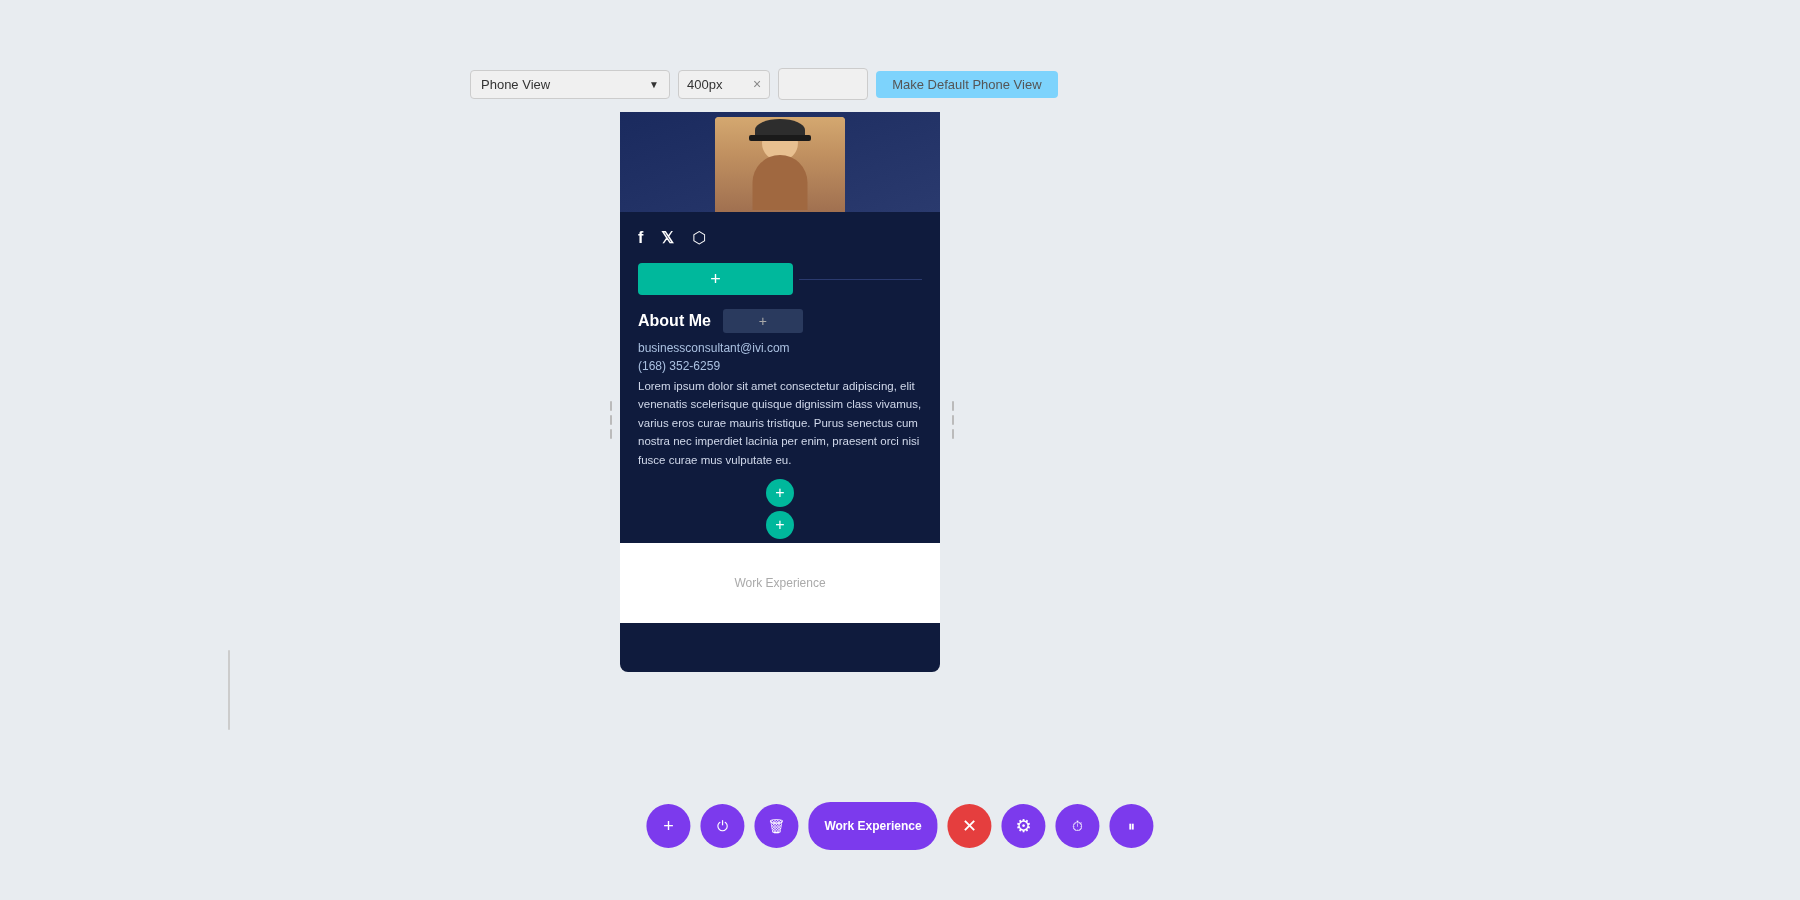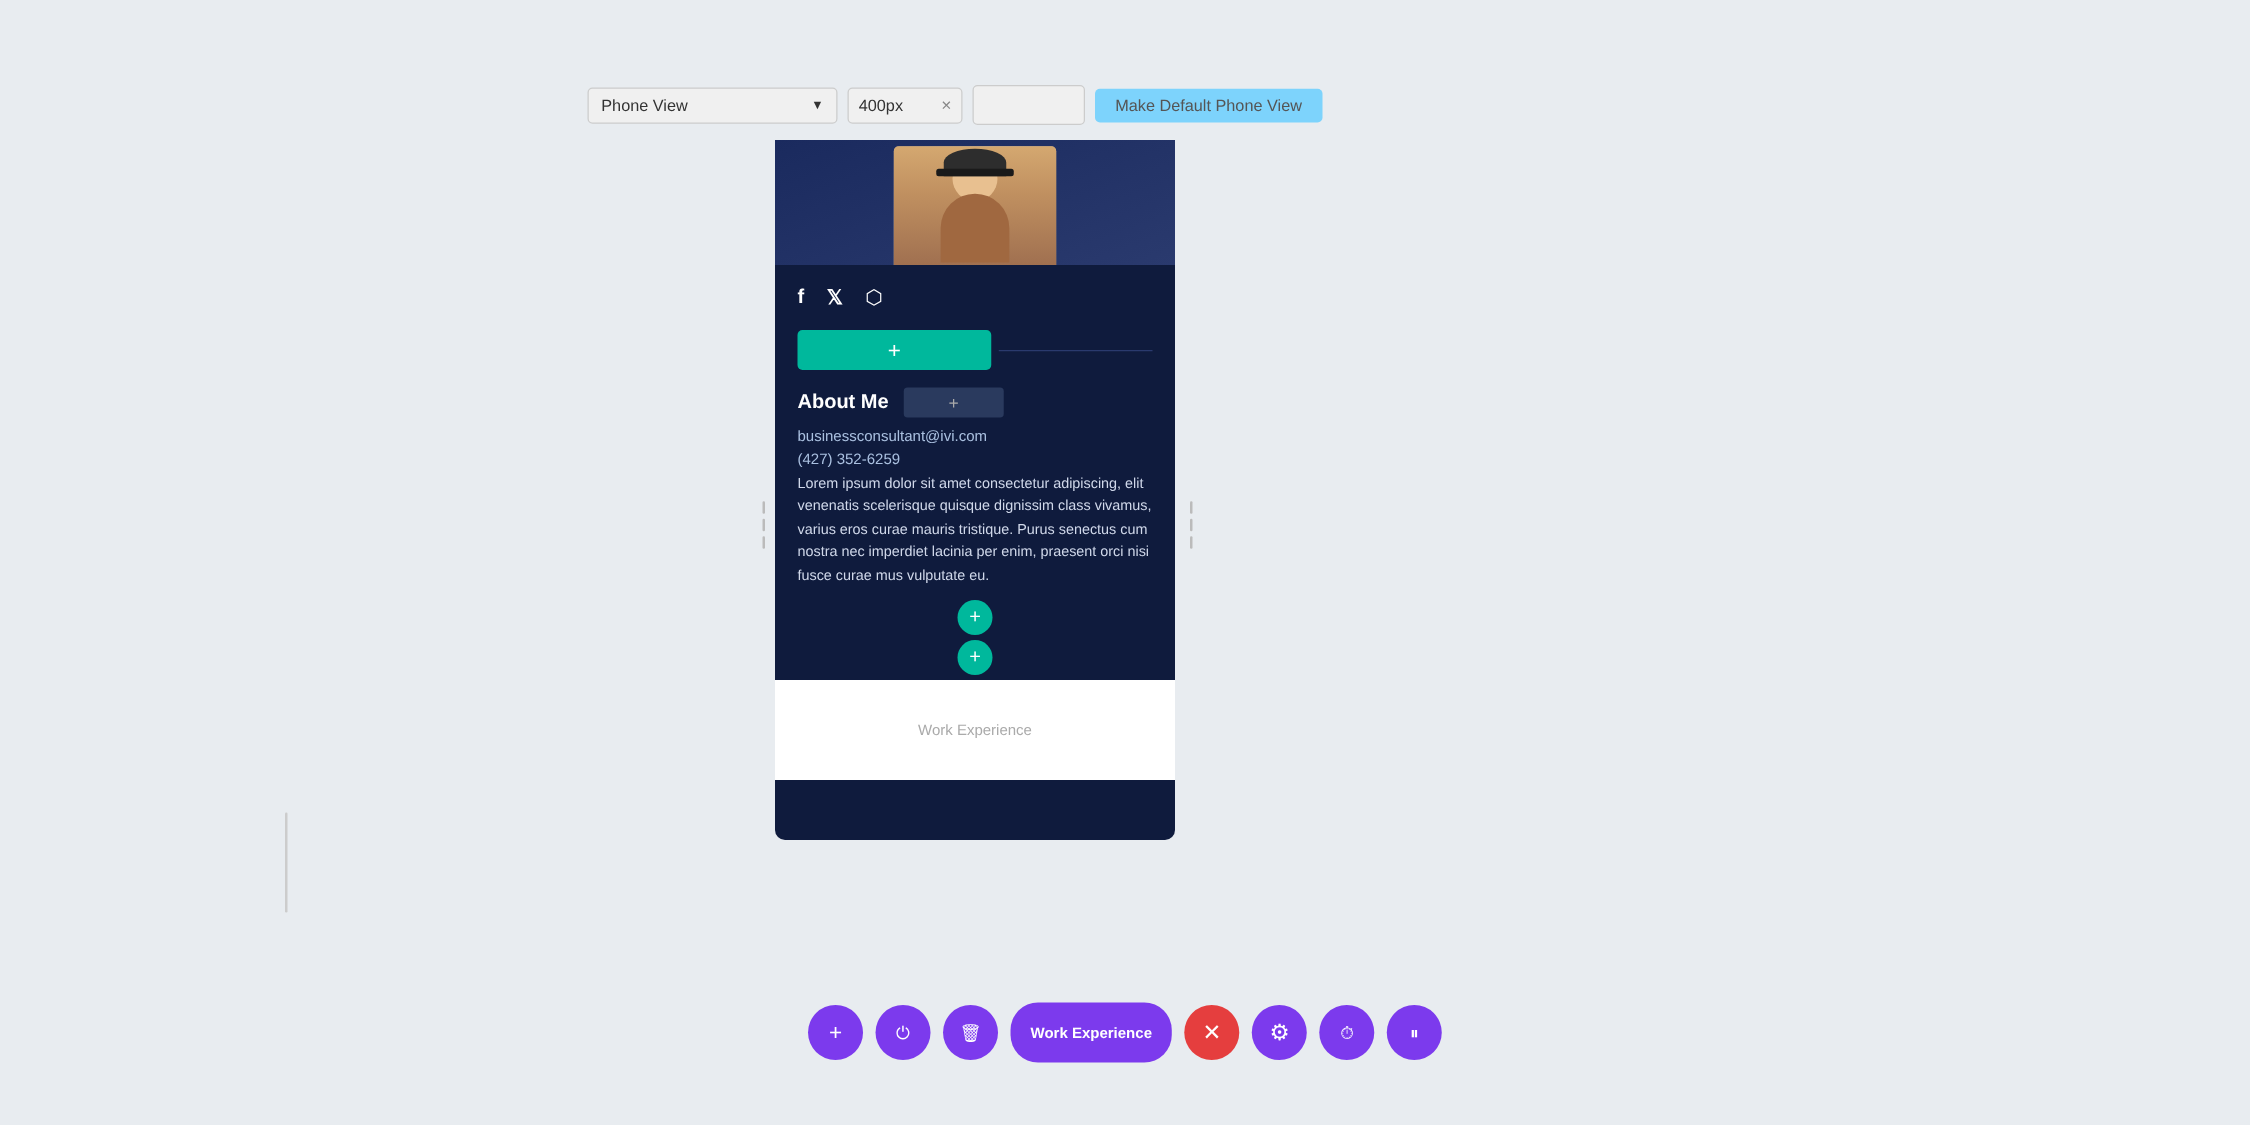--- a/index.html
+++ b/index.html
@@ -392,21 +392,21 @@
   </div>
 
   <div class="about-section">
     <div class="about-header">
       <span class="about-title">About Me</span>
       <button class="about-add-btn">
         <span>+</span>
       </button>
     </div>
     <div class="contact-info">businessconsultant@ivi.com</div>
-    <div class="contact-info">(427) 352-6259</div>
+    <div class="contact-info">(168) 352-6259</div>
     <div class="about-text">Lorem ipsum dolor sit amet consectetur adipiscing, elit venenatis scelerisque quisque dignissim class vivamus, varius eros curae mauris tristique. Purus senectus cum nostra nec imperdiet lacinia per enim, praesent orci nisi fusce curae mus vulputate eu.</div>
   </div>
 
   <div class="add-circle">+</div>
 
   <div class="add-circle-blue">+</div>
 
   <div class="white-section">
     <span style="color:#aaa; font-size:12px;">Work Experience</span>
   </div>

